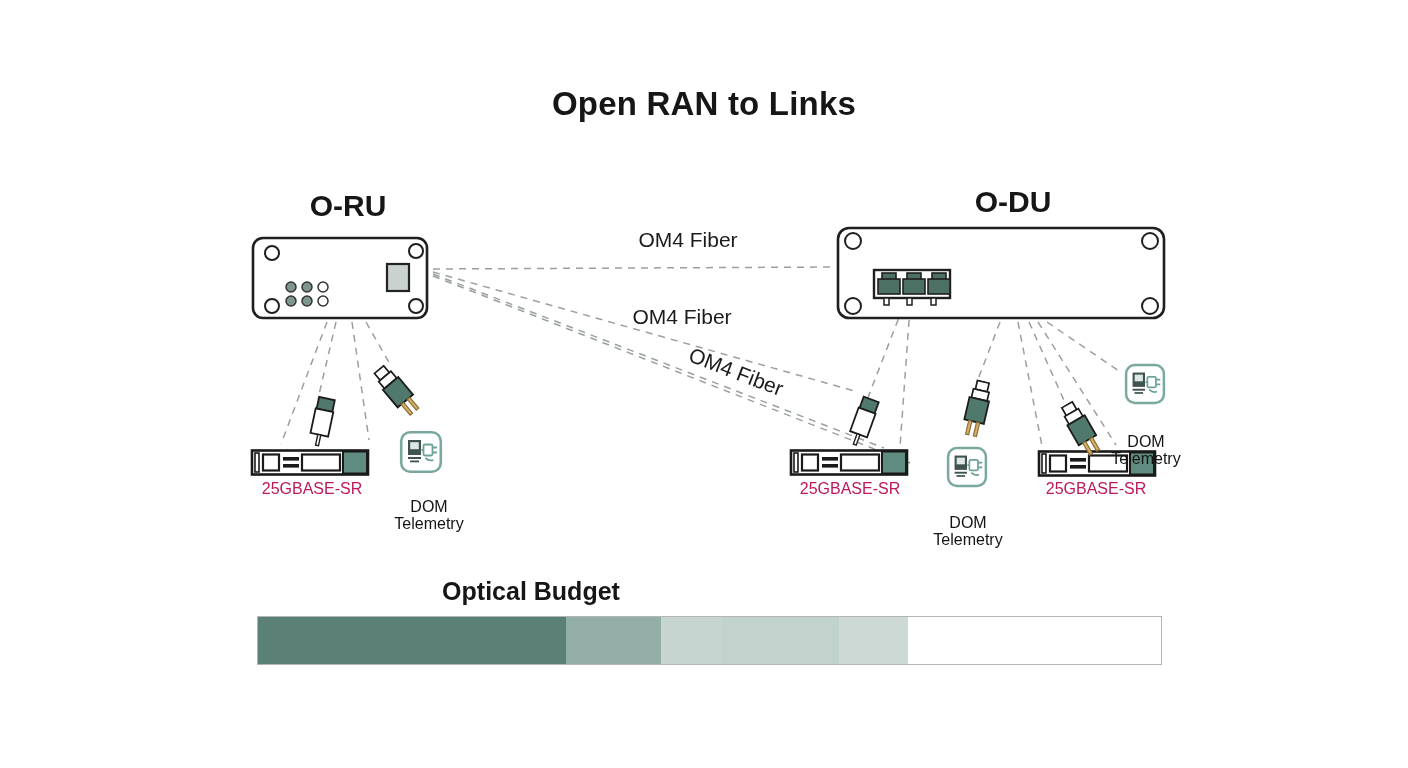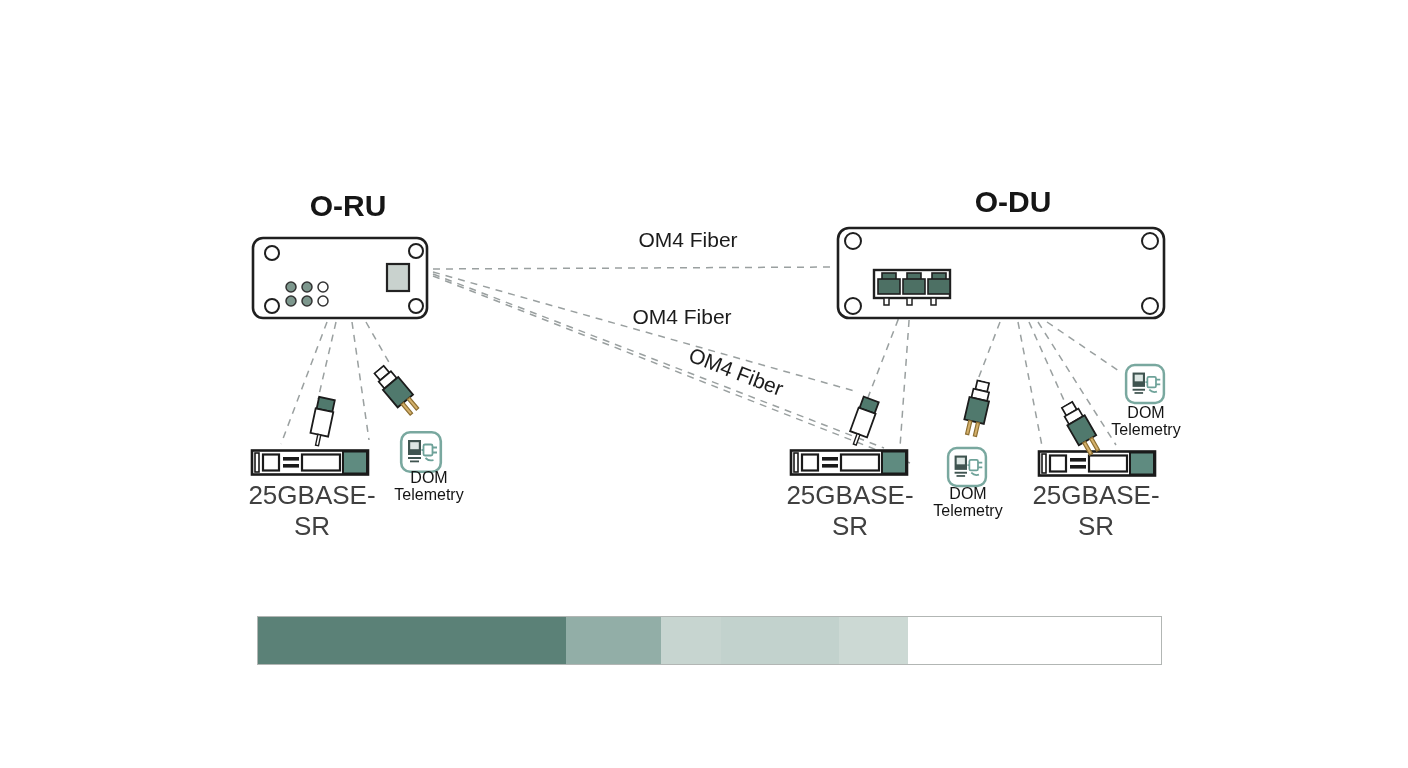--- a/index.html
+++ b/index.html
@@ -5,22 +5,22 @@
   html,body{margin:0;padding:0;background:#fff;}
   #canvas{
     position:relative;width:1408px;height:768px;background:#ffffff;overflow:hidden;
     font-family:"Liberation Sans", sans-serif;color:#161616;
   }
   .abs{position:absolute;}
   .ctr{text-align:center;}
   .title{font-size:33px;font-weight:700;letter-spacing:.2px;}
   .dev-label{font-size:30px;font-weight:700;}
   .fiber-label{font-size:21px;font-weight:400;color:#1c1c1c;}
-  .ts-label{font-size:26px;font-weight:400;color:#404040;}
-  .dom-text{font-size:16px;line-height:17px;color:#141414;}
+  .ts-label{font-size:16px;font-weight:400;color:#be185d;}
+  .dom-text{font-size:16px;line-height:17px;color:#141414;margin-top:29px;}
   .budget-title{font-size:25px;font-weight:700;}
   #budget-bar{
     position:absolute;left:257px;top:616px;width:905px;height:49px;
     border:1.5px solid #b2b6b4;box-sizing:border-box;display:flex;background:#fff;
   }
   #budget-bar .seg{height:100%;}
   svg{display:block;}
 </style>
 </head>
 <body>
@@ -44,20 +44,21 @@
       <line x1="910" y1="307" x2="900" y2="447"></line>
 
       <line x1="1000" y1="322" x2="977" y2="382"></line>
       <line x1="1018" y1="322" x2="1042" y2="446"></line>
       <line x1="1029" y1="322" x2="1067" y2="407"></line>
       <line x1="1038" y1="322" x2="1116" y2="445"></line>
       <line x1="1047" y1="322" x2="1119" y2="371"></line>
     </g>
   </svg>
 
+  <div class="abs ctr title" style="left:454px;top:85px;width:500px">Open RAN to Links</div>
 
   <div class="abs ctr dev-label" style="left:283px;top:189px;width:130px">O-RU</div>
   <svg class="abs" style="left:250px;top:235px" width="180" height="86" viewBox="0 0 180 86">
     <rect x="3" y="3" width="174" height="80" rx="10" fill="#fff" stroke="#1f1f1f" stroke-width="2.6"></rect>
     <g fill="#fff" stroke="#1f1f1f" stroke-width="2">
       <circle cx="22" cy="18" r="7"></circle>
         <circle cx="166" cy="16" r="7"></circle>
       <circle cx="22" cy="71" r="7"></circle>
         <circle cx="166" cy="71" r="7"></circle>
     </g>
@@ -208,20 +209,21 @@
     <g stroke="#6ea299" fill="none" stroke-width="1.8">
       <rect x="24.5" y="14.5" width="9" height="11" rx="1.5"></rect>
       <path d="M33.5 17.5 h4.5 M33.5 22.5 h4.5 M22.5 20 h2 M26.5 28 c2 2 5 3 8 2"></path>
     </g>
   </svg>
   <div class="abs ctr dom-text" style="left:1086px;top:404px;width:120px">
     <div>DOM</div>
     <div>Telemetry</div>
   </div>
 
+  <div class="abs ctr budget-title" style="left:400px;top:577px;width:262px">Optical Budget</div>
   <div id="budget-bar">
       <div class="seg" style="width: 308px; background: rgb(91, 129, 119);"></div>
       <div class="seg" style="width: 95px; background: rgb(146, 174, 167);"></div>
       <div class="seg" style="width: 60px; background: rgb(199, 213, 208);"></div>
       <div class="seg" style="width: 118px; background: rgb(194, 210, 205);"></div>
       <div class="seg" style="width: 69px; background: rgb(204, 217, 212);"></div>
       <div class="seg" style="width: 252px; background: rgb(255, 255, 255);"></div>
     </div>
 
 </div>

